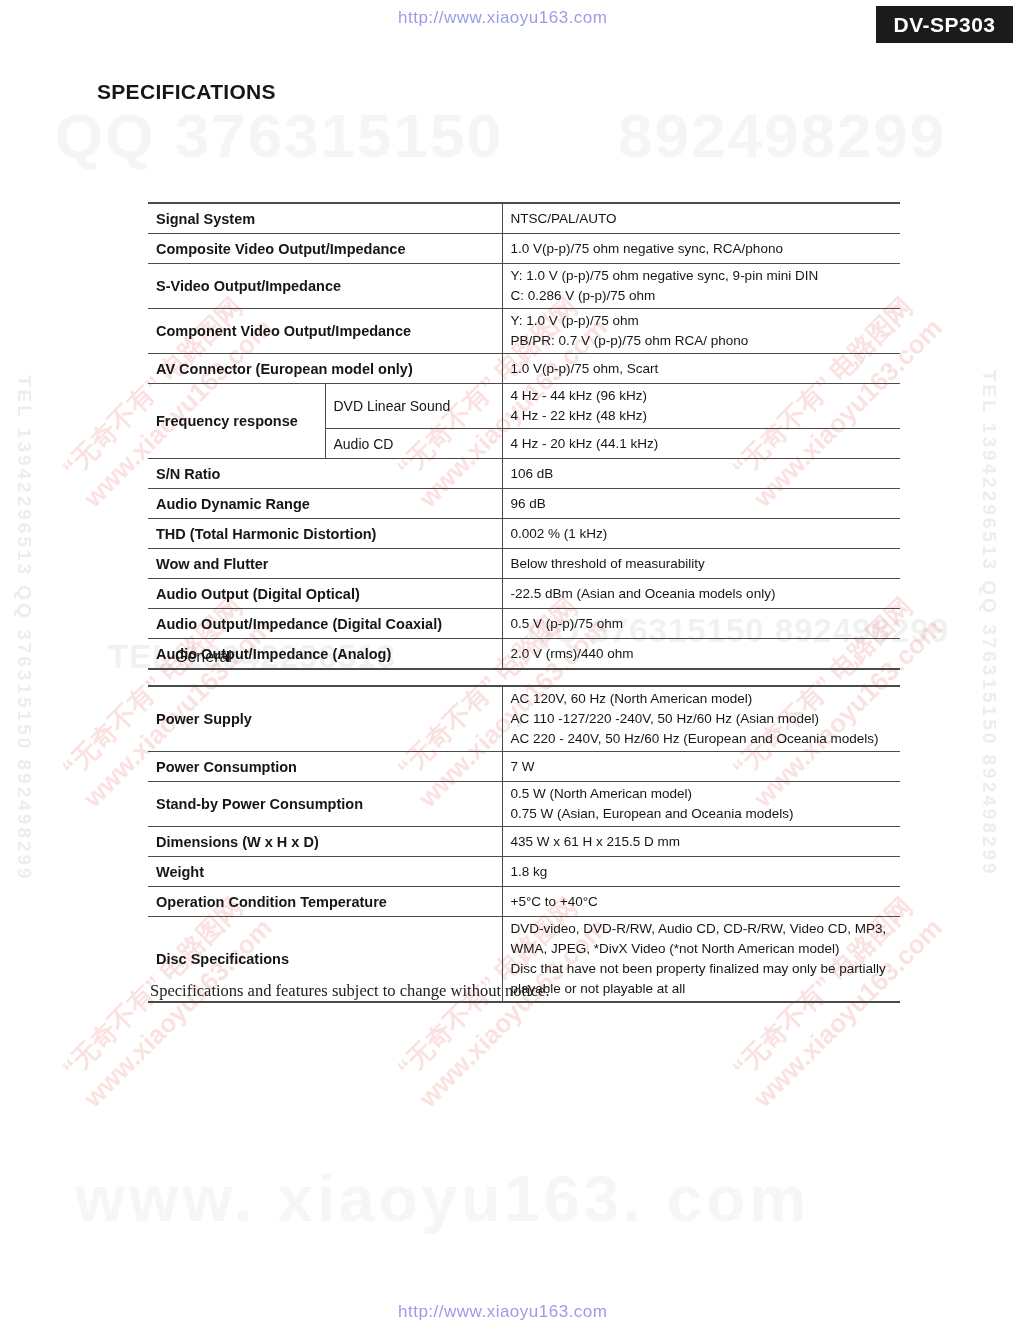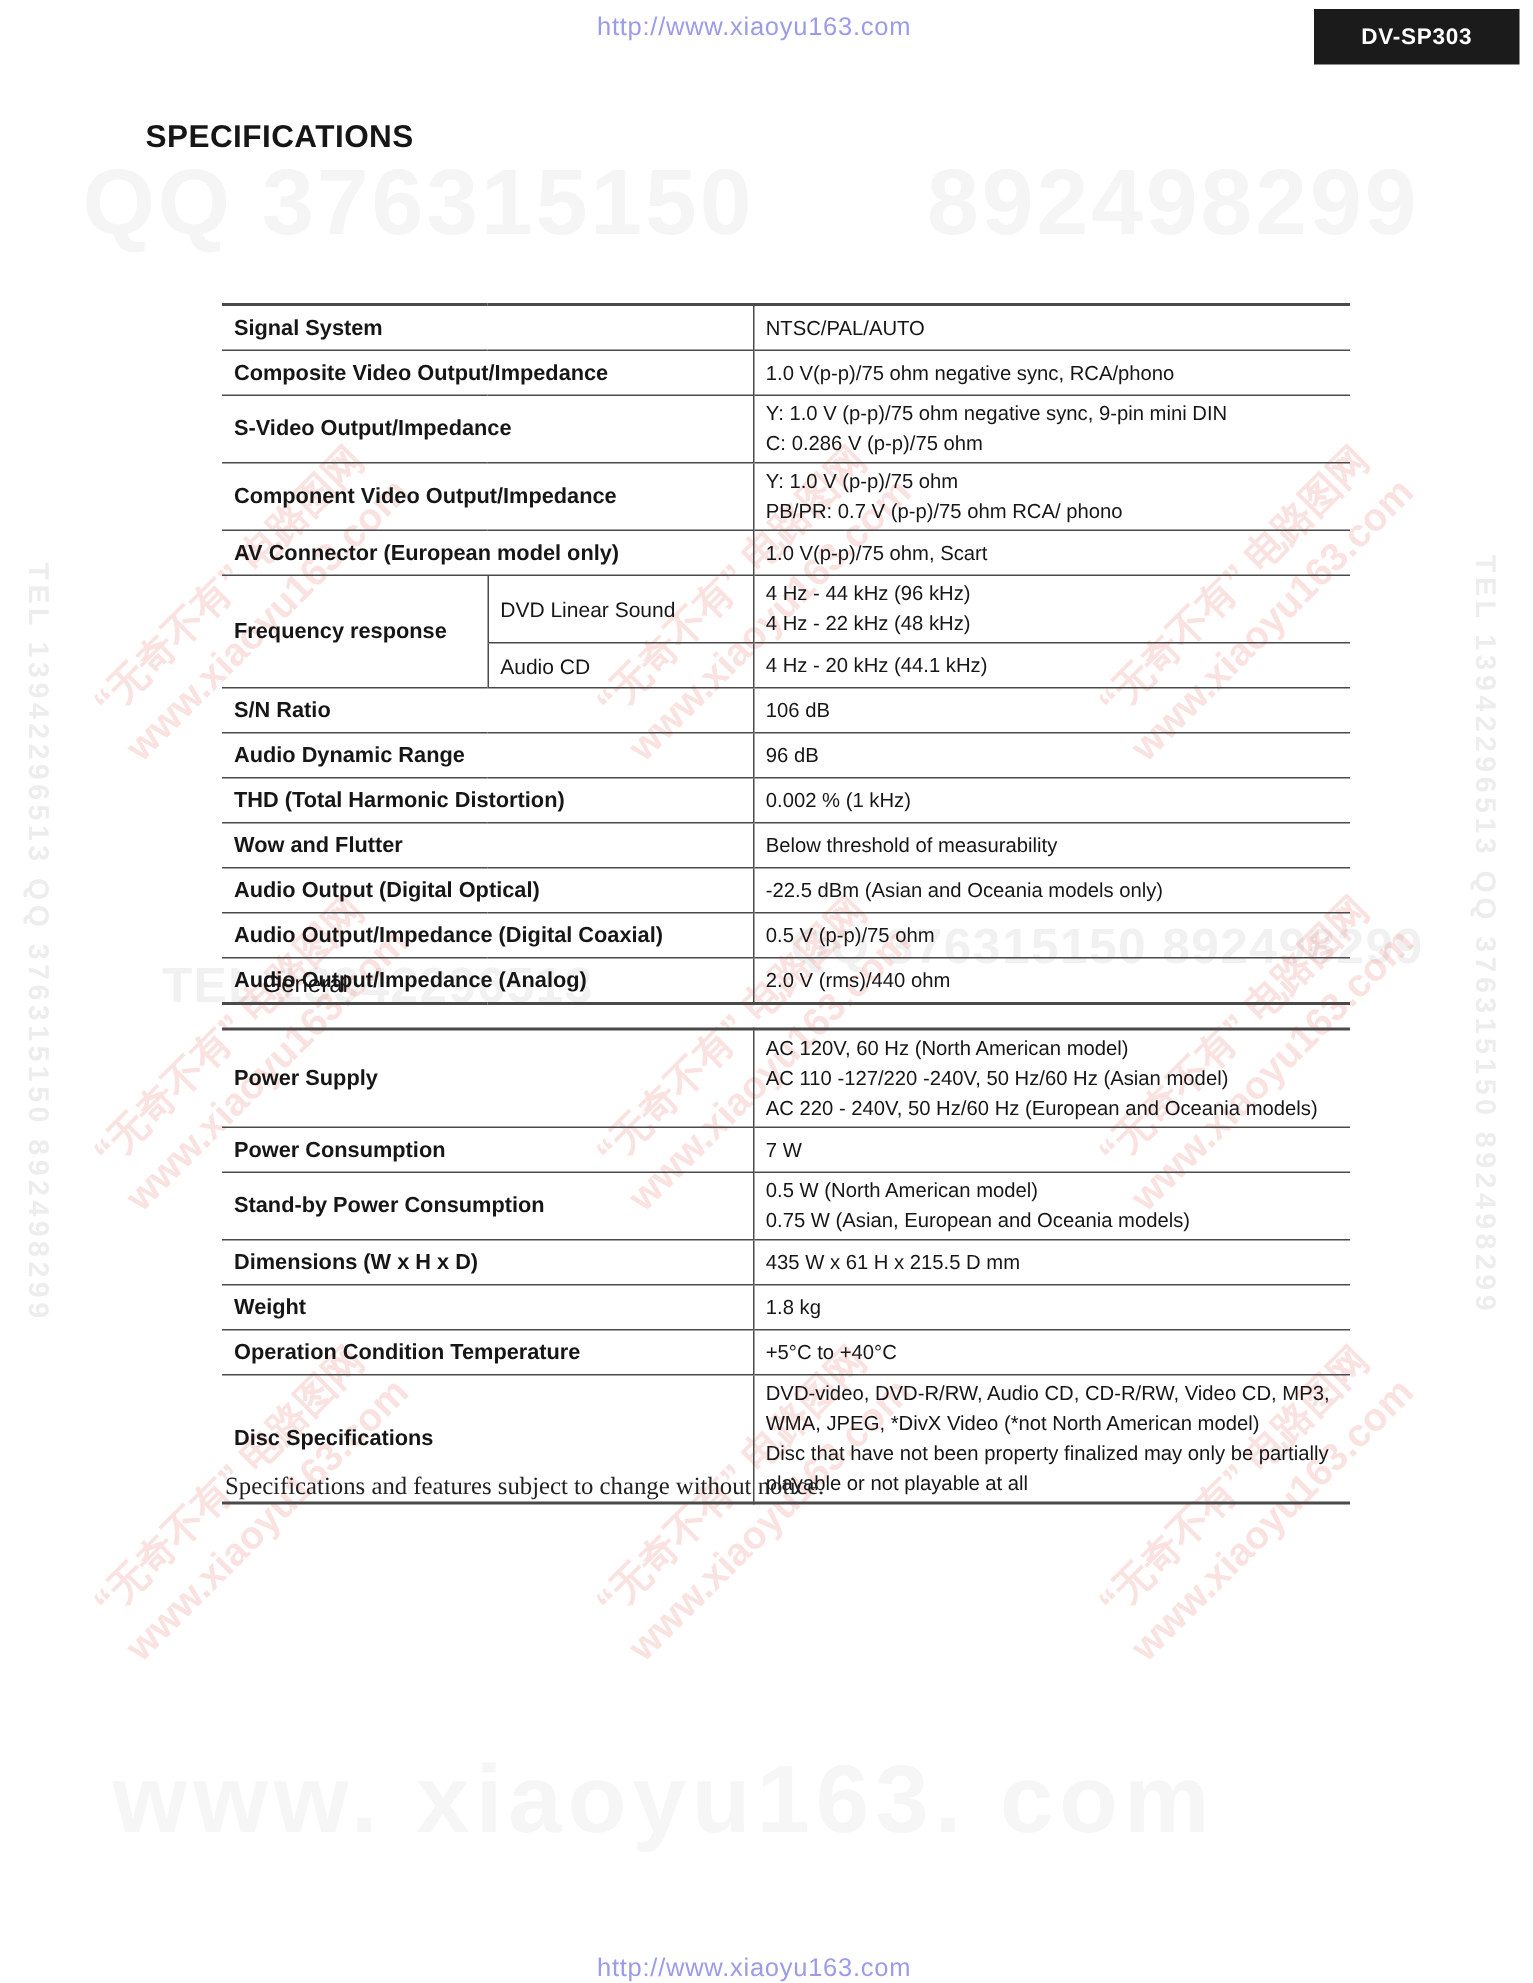--- a/index.html
+++ b/index.html
@@ -20,21 +20,21 @@
   .wm-diag{
     width:320px;text-align:center;font-size:26px;line-height:36px;font-weight:bold;
     color:rgba(228,112,100,0.20);
     transform:translate(-50%,-50%) rotate(-45deg);
   }
   .wm-diag span{display:block;}
   
   .content{position:relative;z-index:1;}
   .model-badge{
     position:absolute;left:876px;top:6px;width:137px;height:37px;
-    background:#1b1b1b;color:#ffffff;font-size:15px;font-weight:bold;
+    background:#1b1b1b;color:#ffffff;font-size:21px;font-weight:bold;
     display:flex;align-items:center;justify-content:center;letter-spacing:.5px;
   }
   .page-title{
     position:absolute;left:97px;top:80px;font-size:21px;font-weight:bold;
     color:#161616;letter-spacing:.3px;
   }
   .tbl-wrap{position:absolute;left:148px;}
   #spec-table-wrap{top:202px;}
   #general-table-wrap{top:685px;}
   table.spec{

